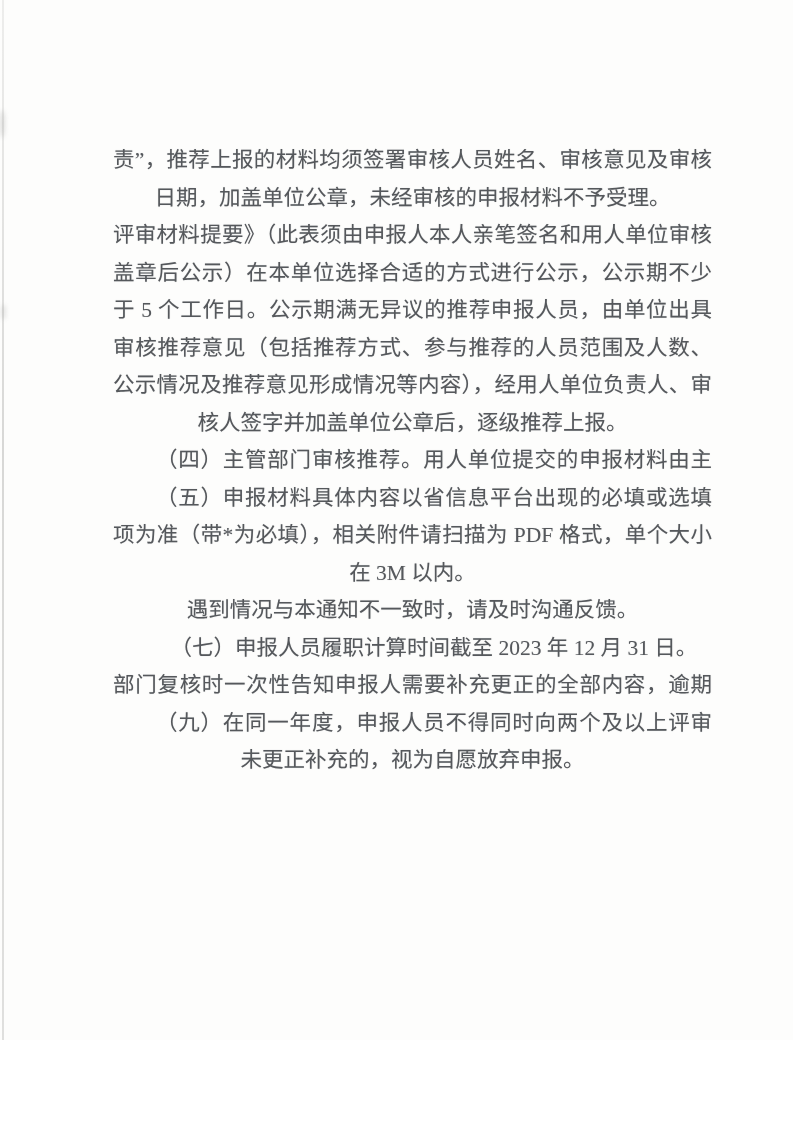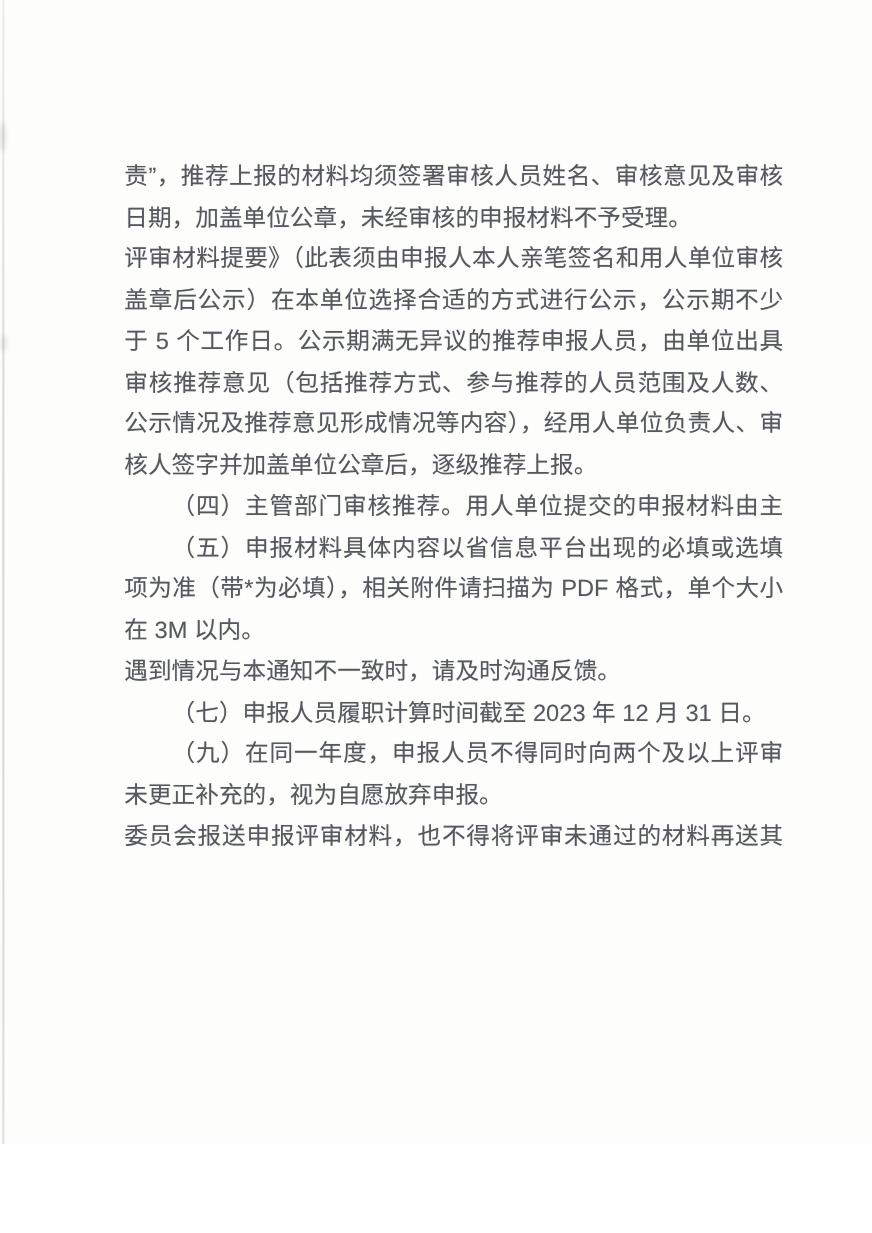--- a/index.html
+++ b/index.html
@@ -6,21 +6,21 @@
     margin: 0;
     padding: 0;
     background: #ffffff;
   }
   .page {
     position: relative;
     width: 793px;
     height: 1040px;
     background: #fdfdfc;
     overflow: hidden;
-    font-family: Liberation Sans, sans-serif;
+    font-family: Liberation Serif, serif;
   }
   
   .left-edge-shadow {
     position: absolute;
     left: 2px;
     top: 0;
     width: 2px;
     height: 1121px;
     background: linear-gradient(to bottom,
       rgba(190,190,188,0.25) 0%,
@@ -41,20 +41,21 @@
     top: 142px;
     width: 599px;
     color: #55585c;
     font-size: 21.5px;
     text-shadow: 0 0 1px rgba(110,112,116,0.35);
   }
   .line {
     height: 37.5px;
     line-height: 37.5px;
     white-space: nowrap;
+    text-align: center;
   }
   .line.jst {
     white-space: normal;
     text-align: justify;
     text-align-last: justify;
   }
   .line.ind {
     padding-left: 43px;
   }
   .footer {
@@ -86,21 +87,21 @@
       <div class="line jst">于 5 个工作日。公示期满无异议的推荐申报人员，由单位出具</div>
       <div class="line jst">审核推荐意见（包括推荐方式、参与推荐的人员范围及人数、</div>
       <div class="line jst">公示情况及推荐意见形成情况等内容），经用人单位负责人、审</div>
       <div class="line">核人签字并加盖单位公章后，逐级推荐上报。</div>
       <div class="line jst ind">（四）主管部门审核推荐。用人单位提交的申报材料由主</div>
       <div class="line jst ind">（五）申报材料具体内容以省信息平台出现的必填或选填</div>
       <div class="line jst">项为准（带*为必填），相关附件请扫描为 PDF 格式，单个大小</div>
       <div class="line">在 3M 以内。</div>
       <div class="line">遇到情况与本通知不一致时，请及时沟通反馈。</div>
       <div class="line ind">（七）申报人员履职计算时间截至 2023 年 12 月 31 日。</div>
+      <div class="line jst">部门复核时一次性告知申报人需要补充更正的全部内容，逾期</div>
       <div class="line jst ind">（九）在同一年度，申报人员不得同时向两个及以上评审</div>
       <div class="line">未更正补充的，视为自愿放弃申报。</div>
-      <div class="line jst">委员会报送申报评审材料，也不得将评审未通过的材料再送其</div>
     </div>
 
   <div class="footer">
     <span>— 5 —</span>
   </div>
 </div>
 
 </body></html>

